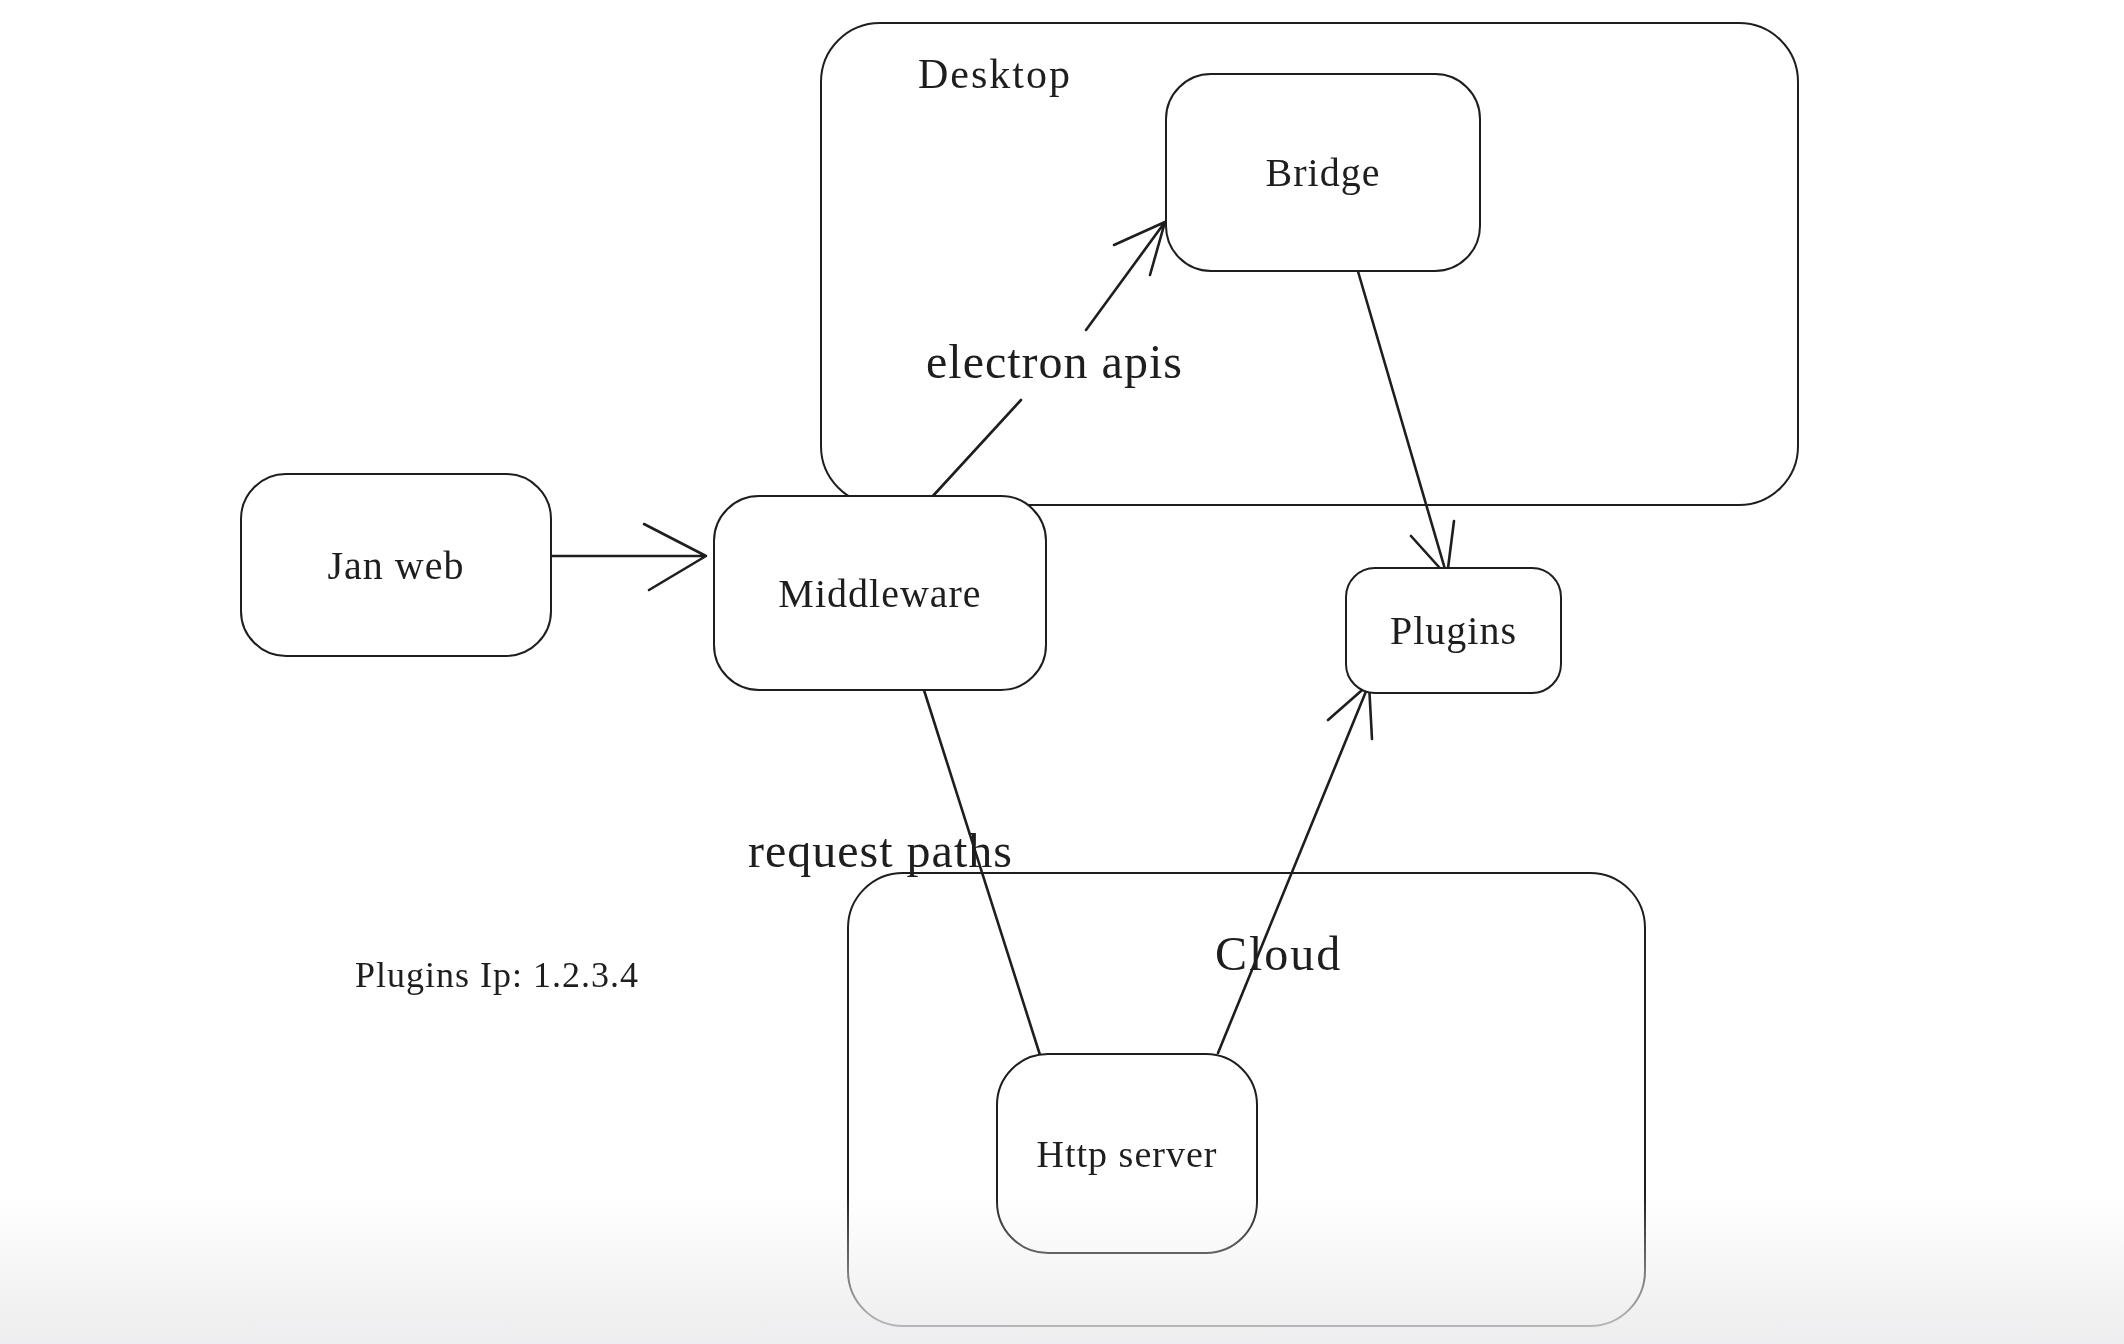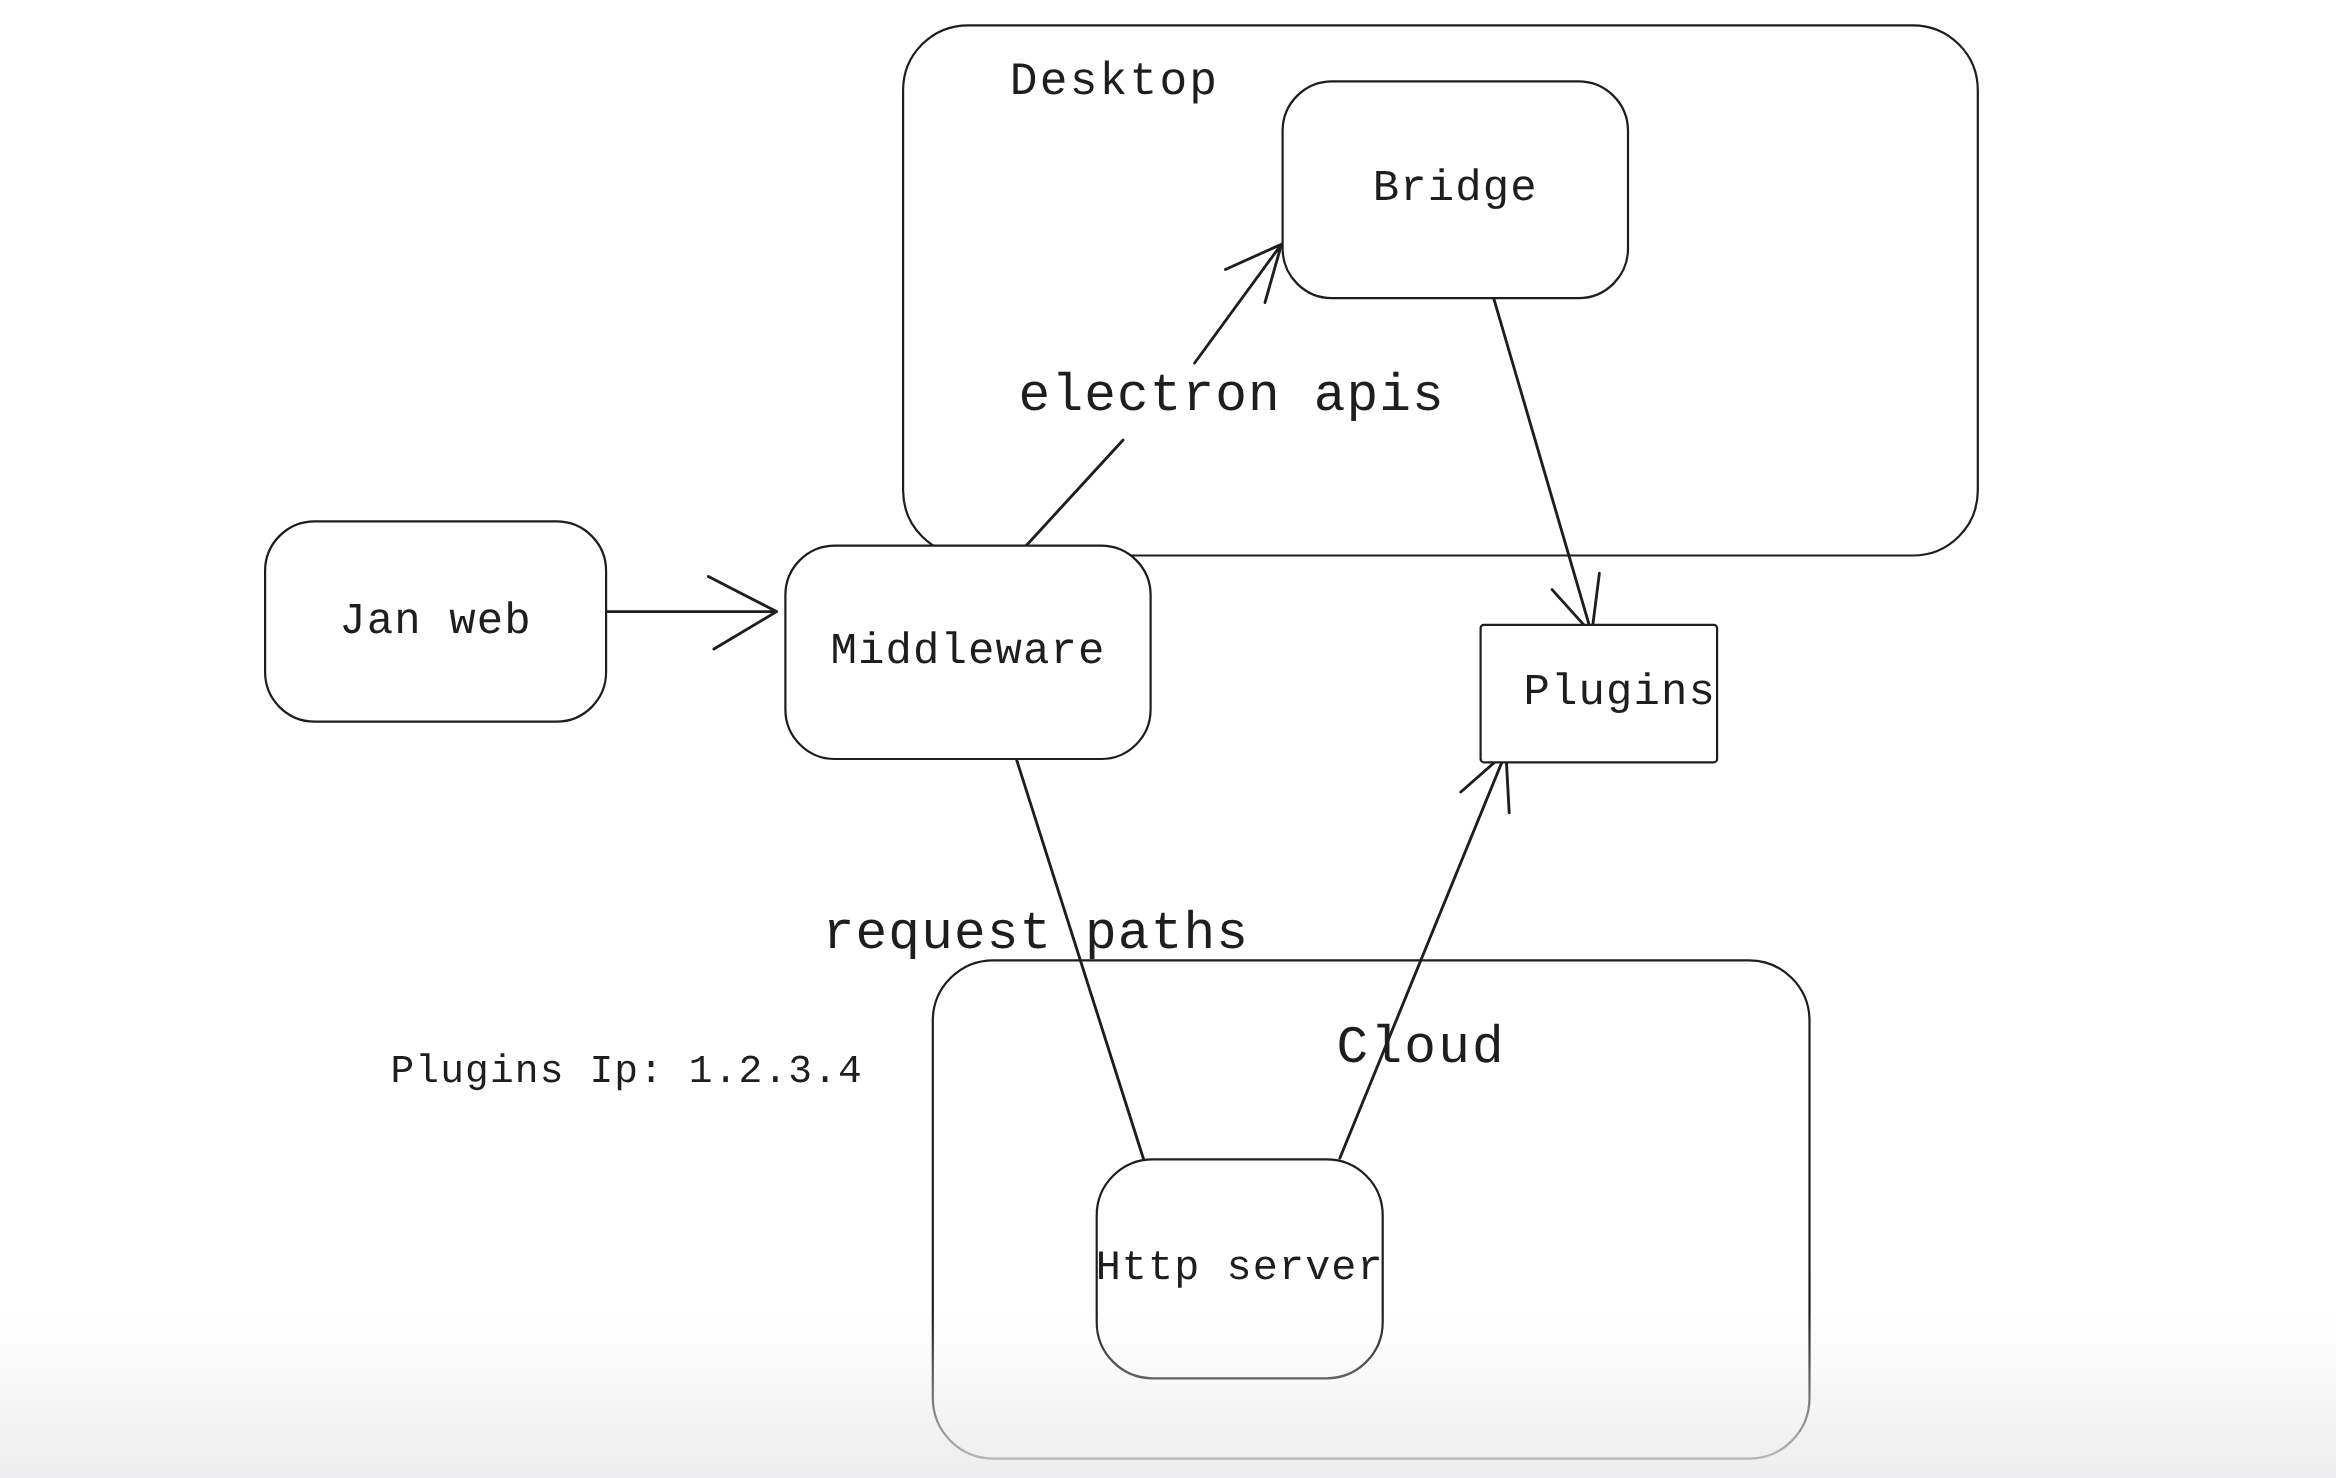--- a/index.html
+++ b/index.html
@@ -1,20 +1,20 @@
 <!DOCTYPE html>
 <html><head>
 <meta charset="utf-8">
 <style>
   html,body{margin:0;padding:0;background:#ffffff;}
   .canvas{
     position:relative;
     width:2124px;height:1344px;
     background:#ffffff;
-    font-family:Liberation Mono, monospace;
+    font-family:Liberation Serif, serif;
     color:#1e1e1e;
     overflow:hidden;
   }
   svg.wires{position:absolute;left:0;top:0;z-index:1;}
   .container-box{
     position:absolute;z-index:0;
     border:2.5px solid #1e1e1e;border-radius:60px;
     background:transparent;
   }
   .node{
@@ -71,21 +71,21 @@
   </div>
 
   <div class="node" style="left:713px;top:495px;width:330px;height:192px;">
     <span class="lbl">Middleware</span>
   </div>
 
   <div class="node" style="left:1165px;top:73px;width:312px;height:195px;text-align:right;">
     <span class="lbl">Bridge</span>
   </div>
 
-  <div class="node" style="left:1345px;top:567px;width:213px;height:123px;border-radius:4px;justify-content:flex-end;">
+  <div class="node" style="left:1345px;top:567px;width:213px;height:123px;border-radius:30px;">
     <span class="lbl">Plugins</span>
   </div>
 
   <div class="node" style="left:972px;top:1053px;width:258px;height:197px;border-radius:52px;margin-left:24px;">
     <span class="lbl" style="font-size:38px;">Http server</span>
   </div>
 
   <div class="floating-label edge-label" style="left:926px;top:334px;">electron apis</div>
   <div class="floating-label edge-label" style="left:748px;top:779px;margin-top:44px;">request paths</div>
 

